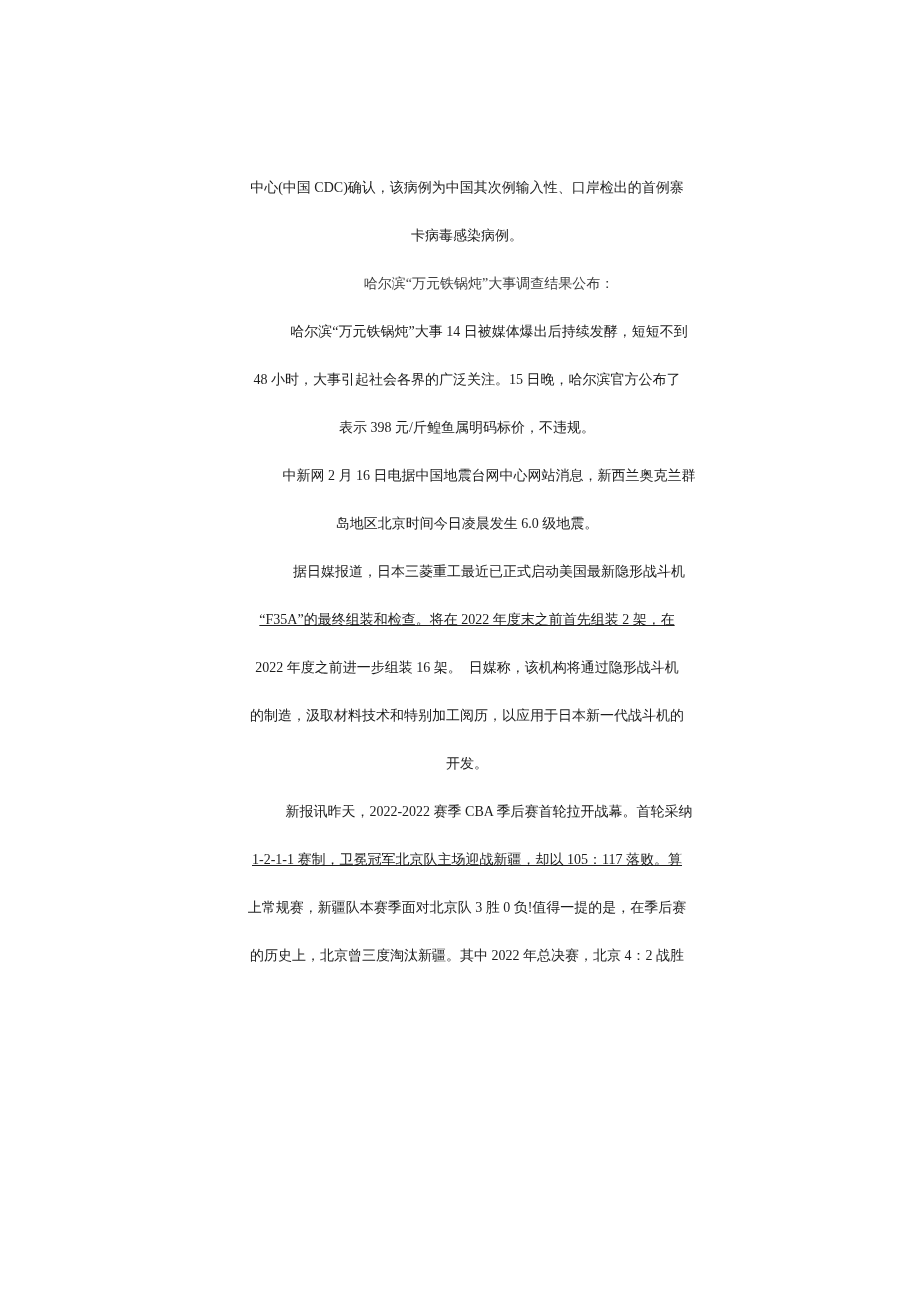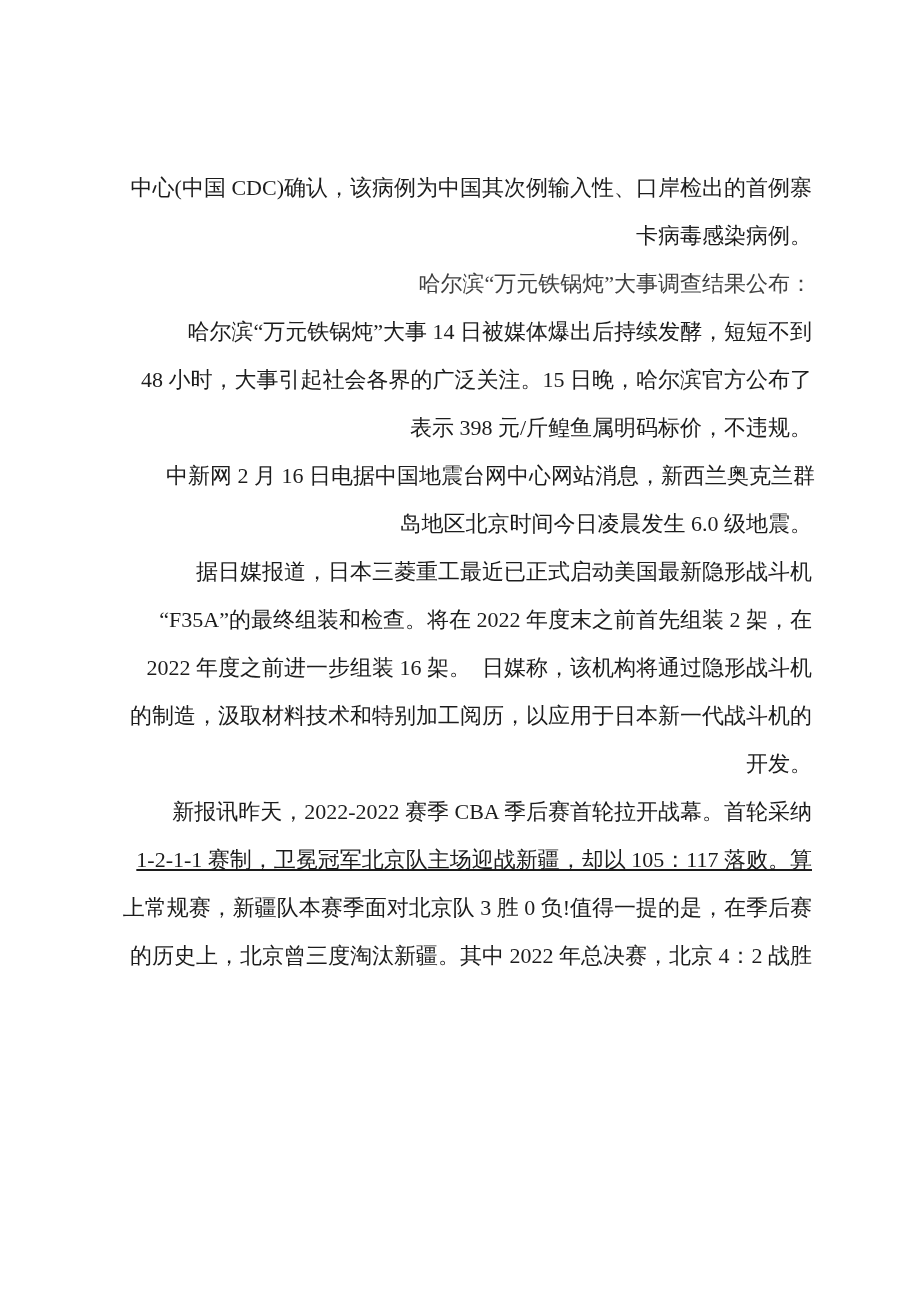--- a/index.html
+++ b/index.html
@@ -19,26 +19,26 @@
     left: 122px;
     top: 164px;
     width: 690px;
   }
   .paragraph {
     margin: 0;
     padding: 0;
   }
   .line {
     font-family: "Liberation Serif", "DejaVu Serif", serif;
-    font-size: 22px;
+    font-size: 14px;
     line-height: 48px;
     height: 48px;
     color: #1c1c1c;
     white-space: pre;
-    text-align: right;
+    text-align: center;
   }
   .line.indent {
     text-indent: 44px;
   }
 </style>
 </head>
 <body style="background: rgb(255, 255, 255);">
 
 <div class="page">
   <div class="content">
@@ -53,21 +53,21 @@
         <div class="line indent" style="color: rgb(28, 28, 28);">哈尔滨“万元铁锅炖”大事 14 日被媒体爆出后持续发酵，短短不到</div>
         <div class="line" style="color: rgb(28, 28, 28);">48 小时，大事引起社会各界的广泛关注。15 日晚，哈尔滨官方公布了</div>
         <div class="line" style="color: rgb(28, 28, 28);">表示 398 元/斤鳇鱼属明码标价，不违规。</div>
       </div>
       <div class="paragraph">
         <div class="line indent" style="color: rgb(28, 28, 28);">中新网 2 月 16 日电据中国地震台网中心网站消息，新西兰奥克兰群</div>
         <div class="line" style="color: rgb(28, 28, 28);">岛地区北京时间今日凌晨发生 6.0 级地震。</div>
       </div>
       <div class="paragraph">
         <div class="line indent" style="color: rgb(28, 28, 28);">据日媒报道，日本三菱重工最近已正式启动美国最新隐形战斗机</div>
-        <div class="line" style="color: rgb(28, 28, 28);">“F35A”的最终组装和检查。将在 2022 年度末之前首先组装 2 架，在</div>
+        <div class="line" style="color: rgb(28, 28, 28); text-decoration: underline;">“F35A”的最终组装和检查。将在 2022 年度末之前首先组装 2 架，在</div>
         <div class="line" style="color: rgb(28, 28, 28);">2022 年度之前进一步组装 16 架。  日媒称，该机构将通过隐形战斗机</div>
         <div class="line" style="color: rgb(28, 28, 28);">的制造，汲取材料技术和特别加工阅历，以应用于日本新一代战斗机的</div>
         <div class="line" style="color: rgb(28, 28, 28);">开发。</div>
       </div>
       <div class="paragraph">
         <div class="line indent" style="color: rgb(28, 28, 28);">新报讯昨天，2022-2022 赛季 CBA 季后赛首轮拉开战幕。首轮采纳</div>
         <div class="line" style="color: rgb(28, 28, 28); text-decoration: underline;">1-2-1-1 赛制，卫冕冠军北京队主场迎战新疆，却以 105：117 落败。算</div>
         <div class="line" style="color: rgb(28, 28, 28);">上常规赛，新疆队本赛季面对北京队 3 胜 0 负!值得一提的是，在季后赛</div>
         <div class="line" style="color: rgb(28, 28, 28);">的历史上，北京曾三度淘汰新疆。其中 2022 年总决赛，北京 4：2 战胜</div>
       </div>

